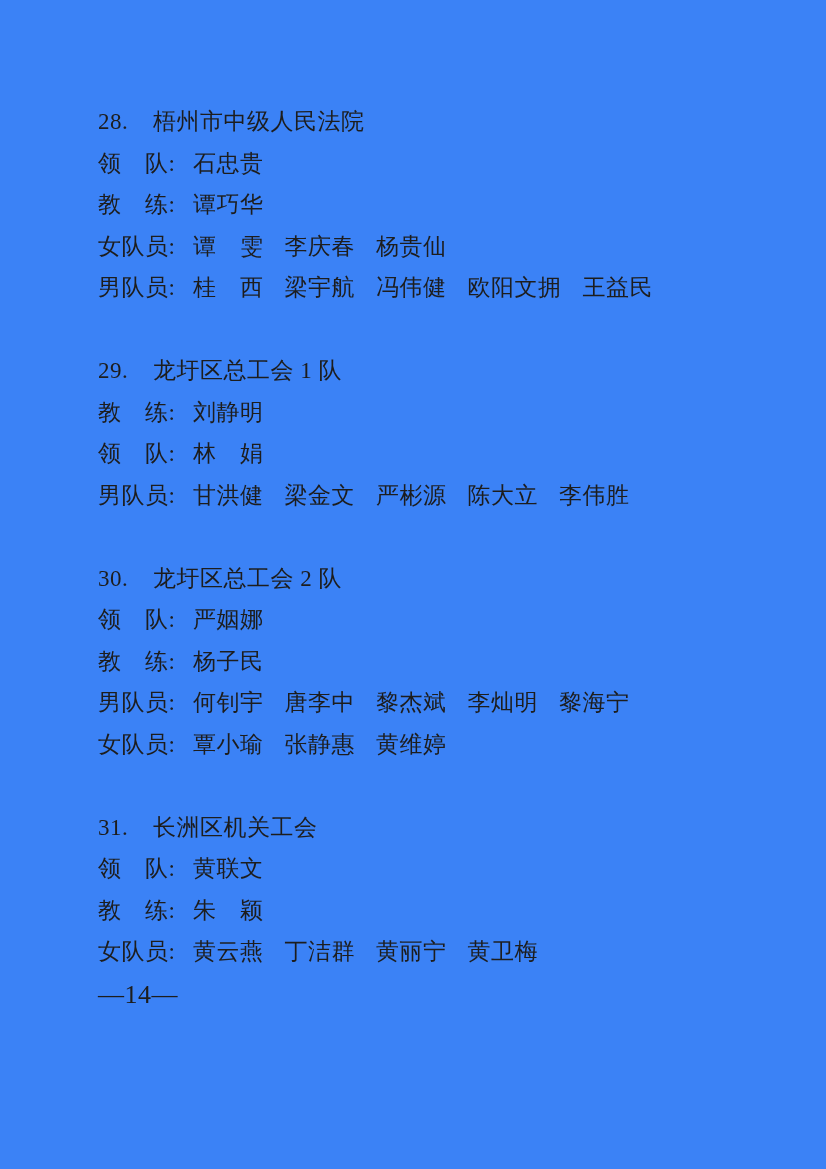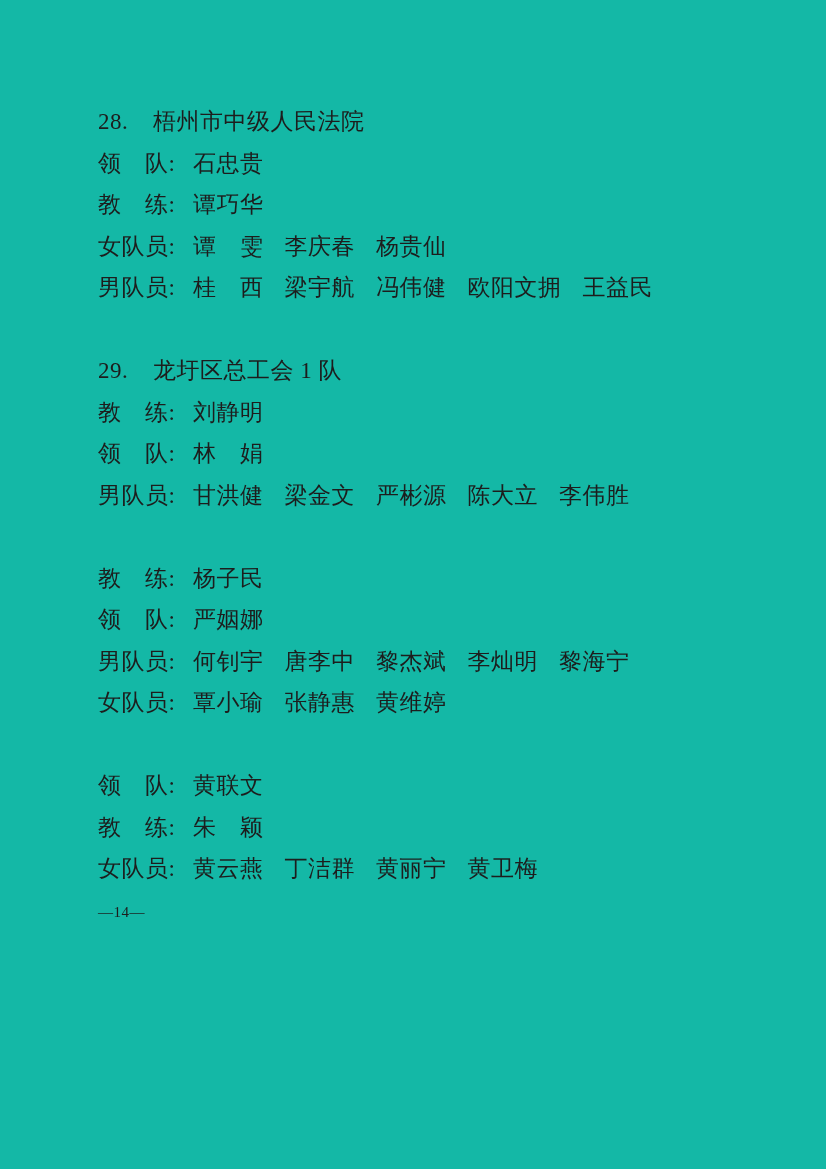--- a/index.html
+++ b/index.html
@@ -4,21 +4,21 @@
 <style>
   html, body {
     margin: 0;
     padding: 0;
     background: #ffffff;
   }
   .page {
     position: relative;
     width: 826px;
     height: 1169px;
-    background: #14b8a6;
+    background: #3b82f6;
     overflow: hidden;
     font-family: "Liberation Serif", "DejaVu Serif", serif;
     color: #1d1d1d;
   }
   .content {
     position: absolute;
     left: 98px;
     top: 101px;
   }
   .team-section {
@@ -44,21 +44,21 @@
   }
   .member {
     display: inline-block;
   }
   .member:not(:last-child) {
     margin-right: 21px;
   }
   .page-number {
     height: 28px;
     line-height: 28px;
-    font-size: 15px;
+    font-size: 26px;
     letter-spacing: 0.5px;
     margin-top: 8px;
   }
 </style>
 </head>
 <body>
 
 <div class="page">
   <div class="content">
 
@@ -90,34 +90,40 @@
       <div class="line">
         <span class="row-label">领　队:</span><span>林　娟</span>
       </div>
       <div class="line">
         <span class="row-label">男队员:</span><span class="member">甘洪健</span><span class="member">梁金文</span><span class="member">严彬源</span><span class="member">陈大立</span><span class="member">李伟胜</span>
       </div>
     </section>
 
     <section class="team-section">
       <div class="line">
-        <span class="row-label">教　练:</span><span>杨子民</span>
+        <span class="team-number">30.</span><span>龙圩区总工会 2 队</span>
       </div>
       <div class="line">
         <span class="row-label">领　队:</span><span>严姻娜</span>
+      </div>
+      <div class="line">
+        <span class="row-label">教　练:</span><span>杨子民</span>
       </div>
       <div class="line">
         <span class="row-label">男队员:</span><span class="member">何钊宇</span><span class="member">唐李中</span><span class="member">黎杰斌</span><span class="member">李灿明</span><span class="member">黎海宁</span>
       </div>
       <div class="line">
         <span class="row-label">女队员:</span><span class="member">覃小瑜</span><span class="member">张静惠</span><span class="member">黄维婷</span>
       </div>
     </section>
 
     <section class="team-section">
+      <div class="line">
+        <span class="team-number">31.</span><span>长洲区机关工会</span>
+      </div>
       <div class="line">
         <span class="row-label">领　队:</span><span>黄联文</span>
       </div>
       <div class="line">
         <span class="row-label">教　练:</span><span>朱　颖</span>
       </div>
       <div class="line">
         <span class="row-label">女队员:</span><span class="member">黄云燕</span><span class="member">丁洁群</span><span class="member">黄丽宁</span><span class="member">黄卫梅</span>
       </div>
     </section>

